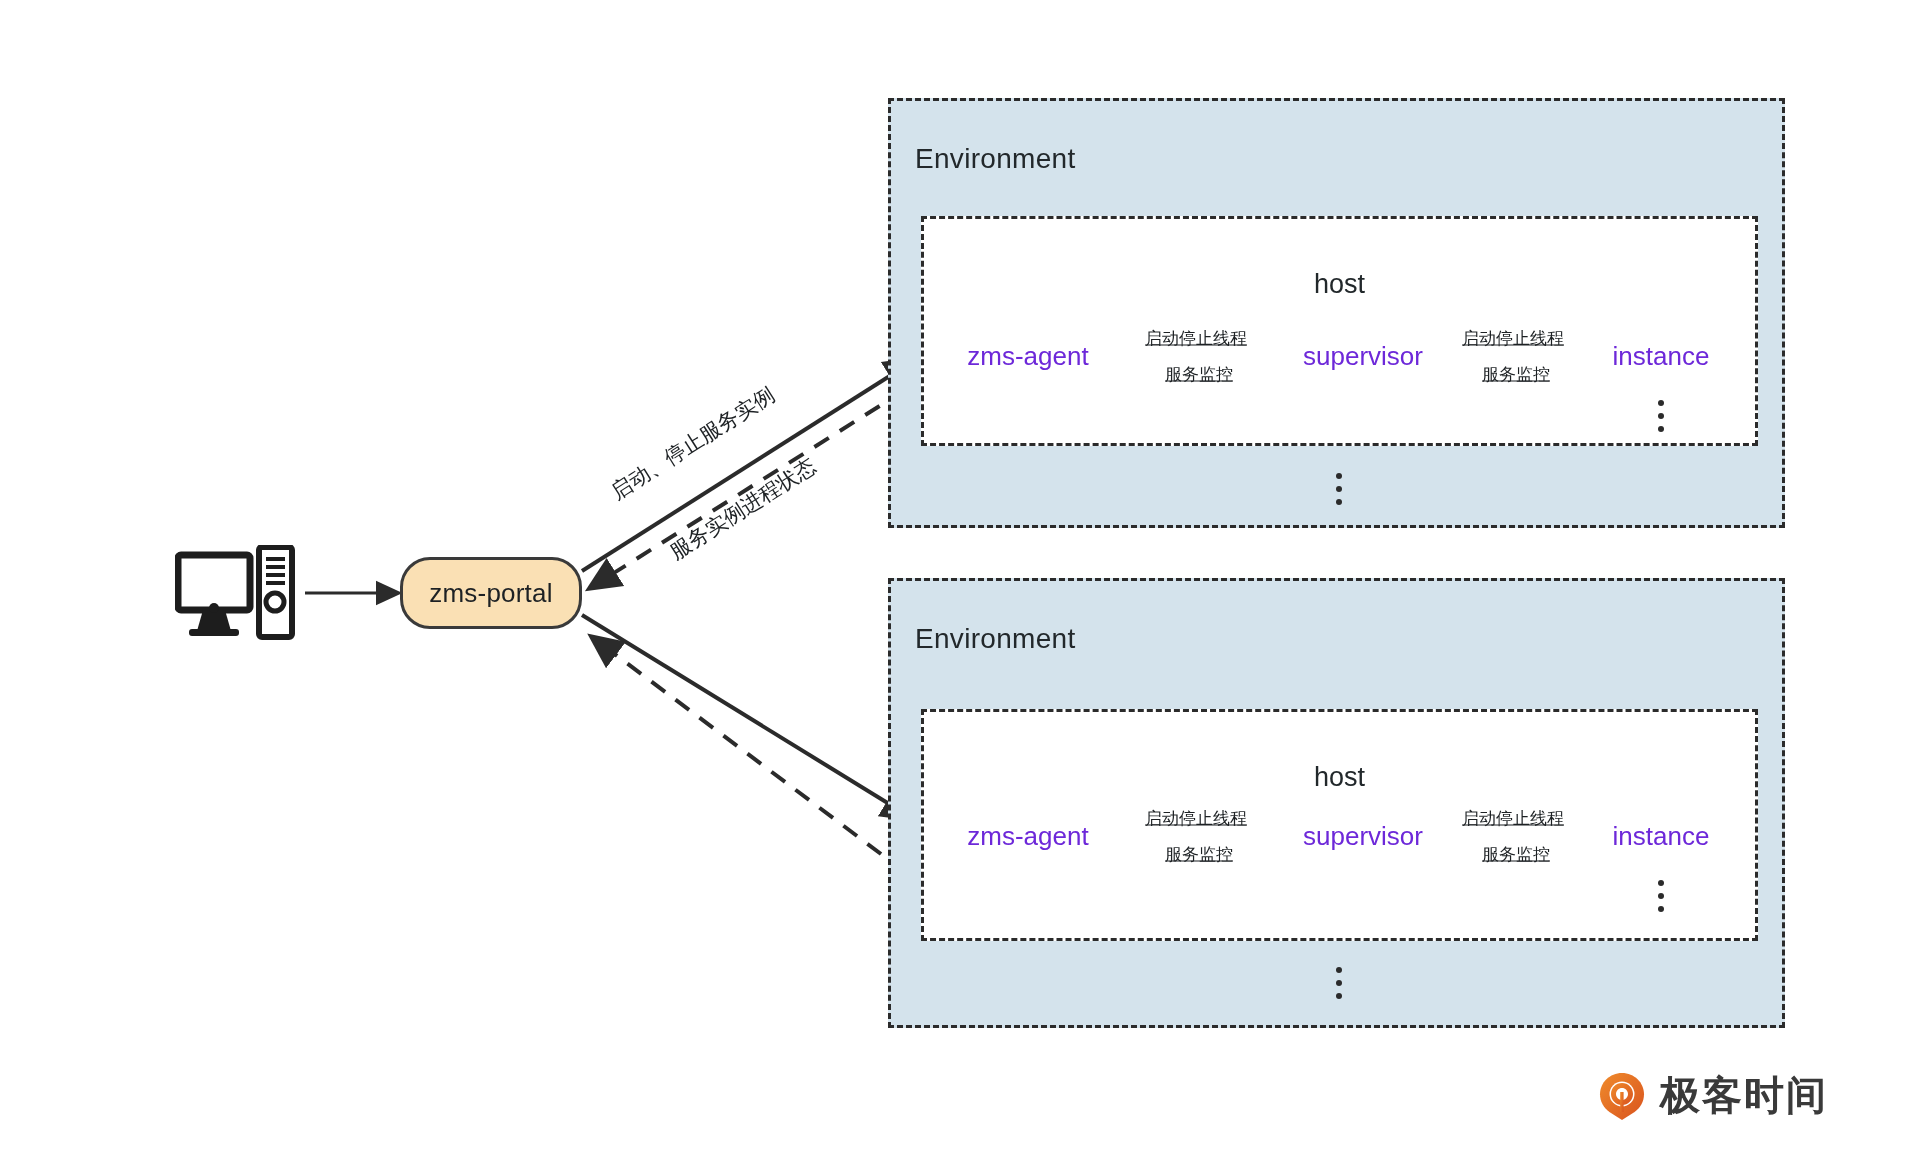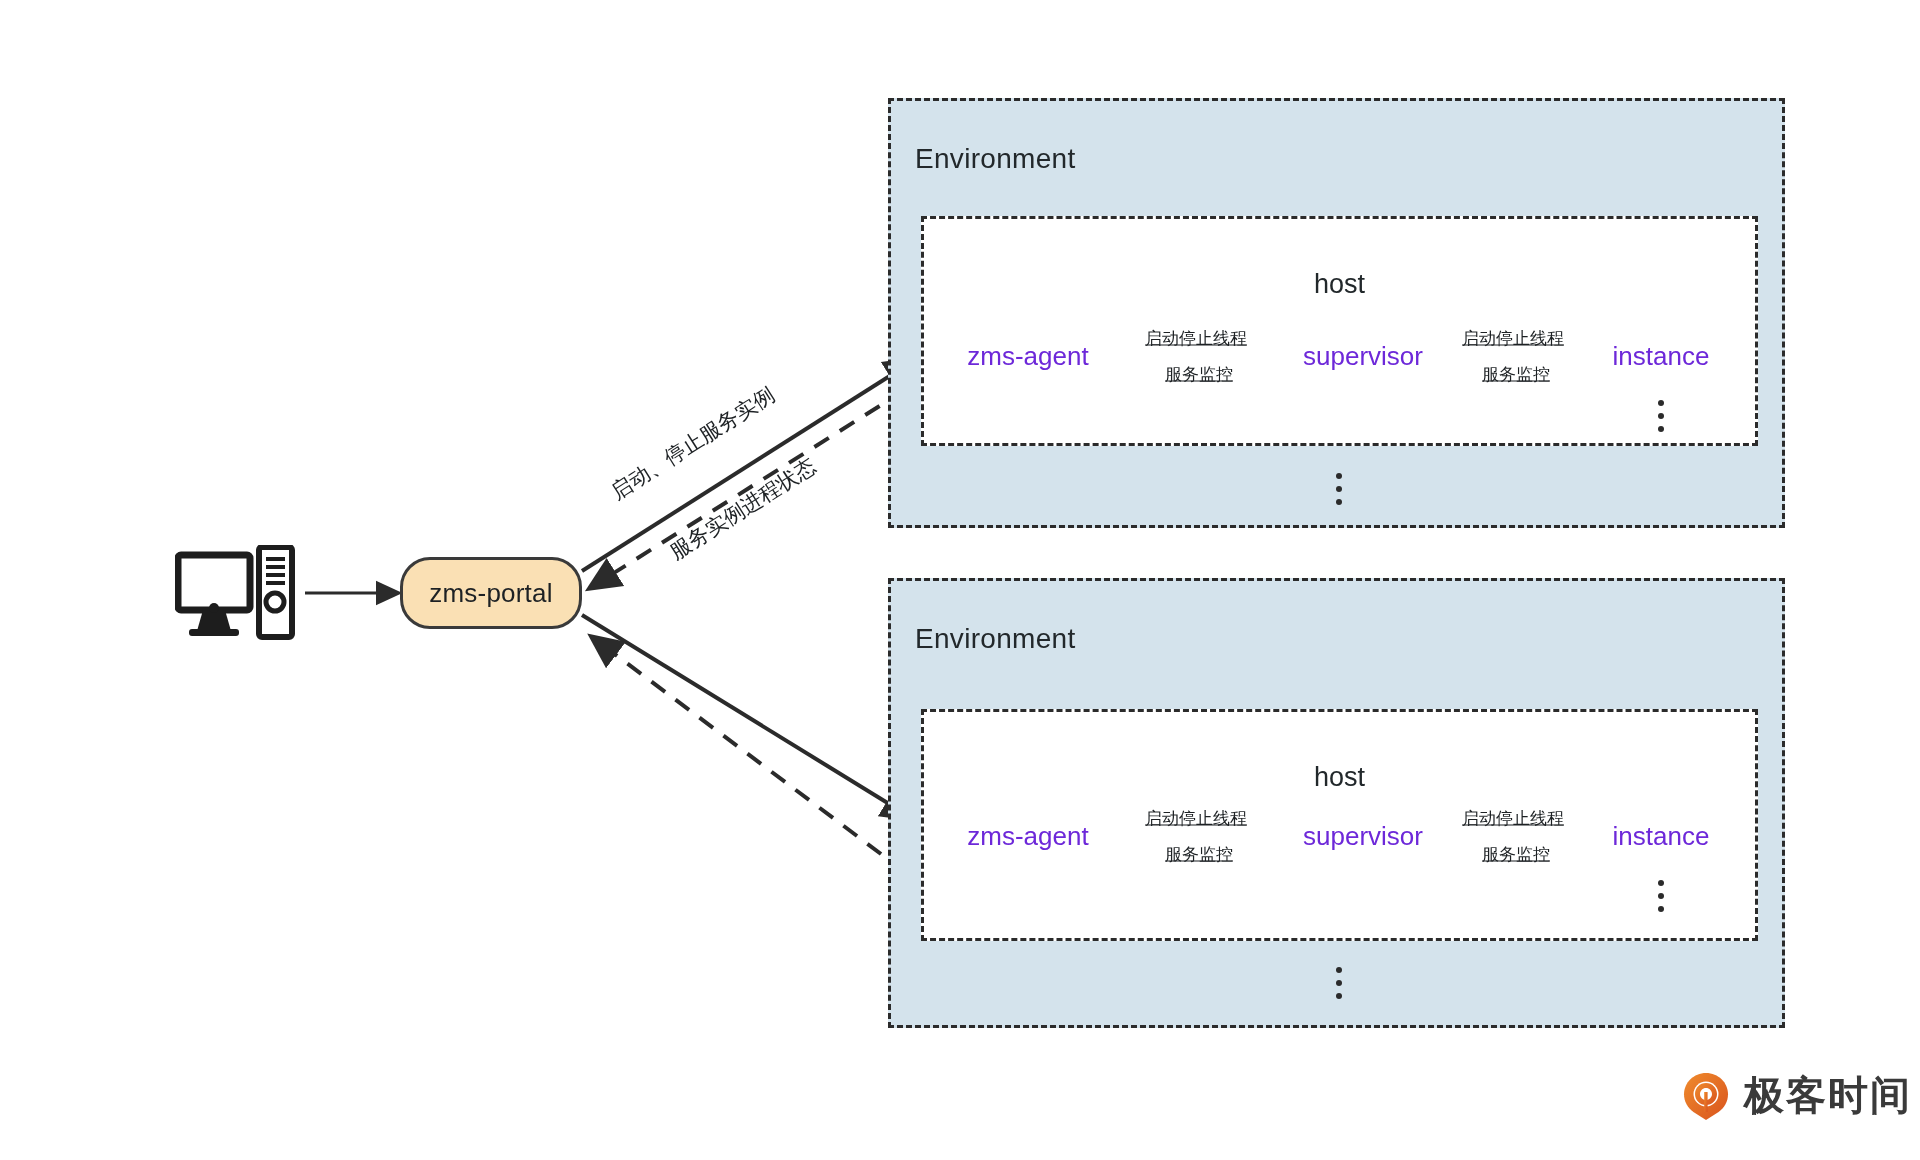--- a/index.html
+++ b/index.html
@@ -254,21 +254,21 @@
   <div class="edge-cap" style="left:1199px; top:854px;">服务监控</div>
   <div class="edge-cap" style="left:1513px; top:818px;">启动停止线程</div>
   <div class="edge-cap" style="left:1516px; top:854px;">服务监控</div>
 
   <div class="vdots" style="left:1661px; top:880px;">
     <i></i>
       <i></i>
       <i></i>
   </div>
 
-  <div class="watermark" style="left:1680px; top:1068px;">
+  <div class="watermark" style="left:1596px; top:1068px;">
     <svg width="52" height="52" viewBox="0 0 52 52">
       <defs>
         <linearGradient id="gtg" x1="0" y1="0" x2="1" y2="1">
           <stop offset="0%" stop-color="#ef8b2c"></stop>
           <stop offset="100%" stop-color="#d9531e"></stop>
         </linearGradient>
       </defs>
       <path d="M26,3 C13.8,3 4,12.5 4,24.3 C4,31.6 7.7,38 13.4,41.9
                L26,50 L38.6,41.9 C44.3,38 48,31.6 48,24.3 C48,12.5 38.2,3 26,3 z" fill="url(#gtg)"></path>
       <circle cx="26" cy="24" r="12.5" fill="#ffffff"></circle>

